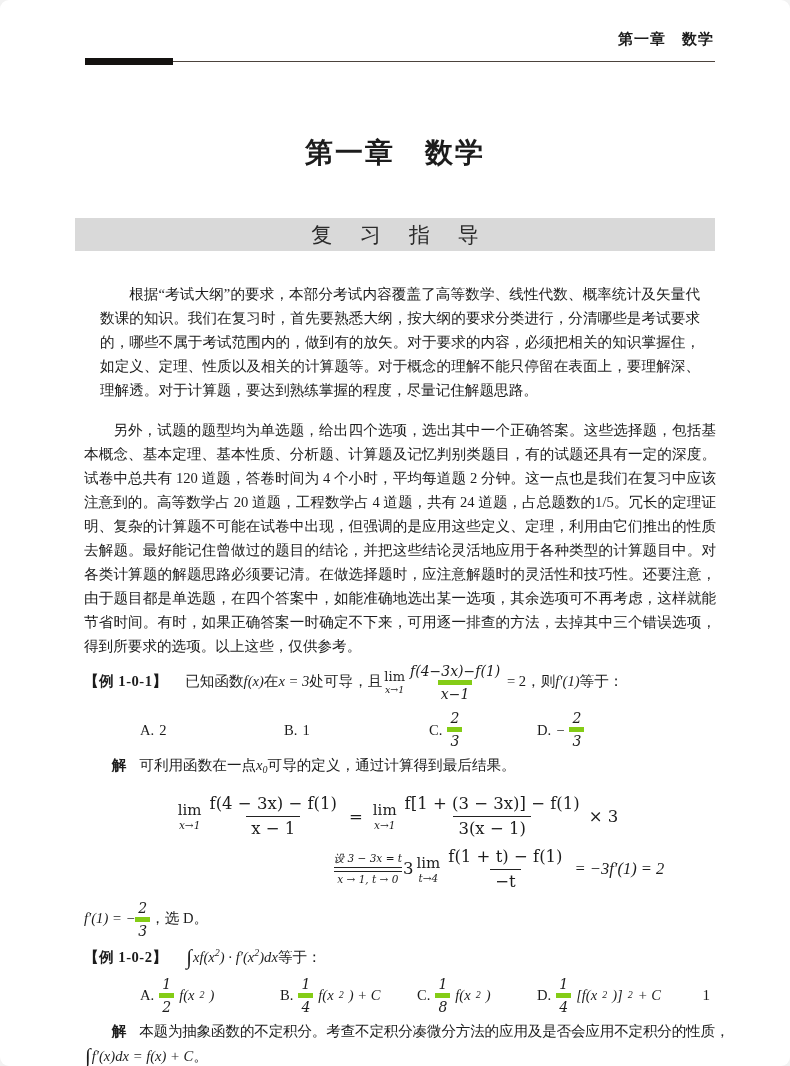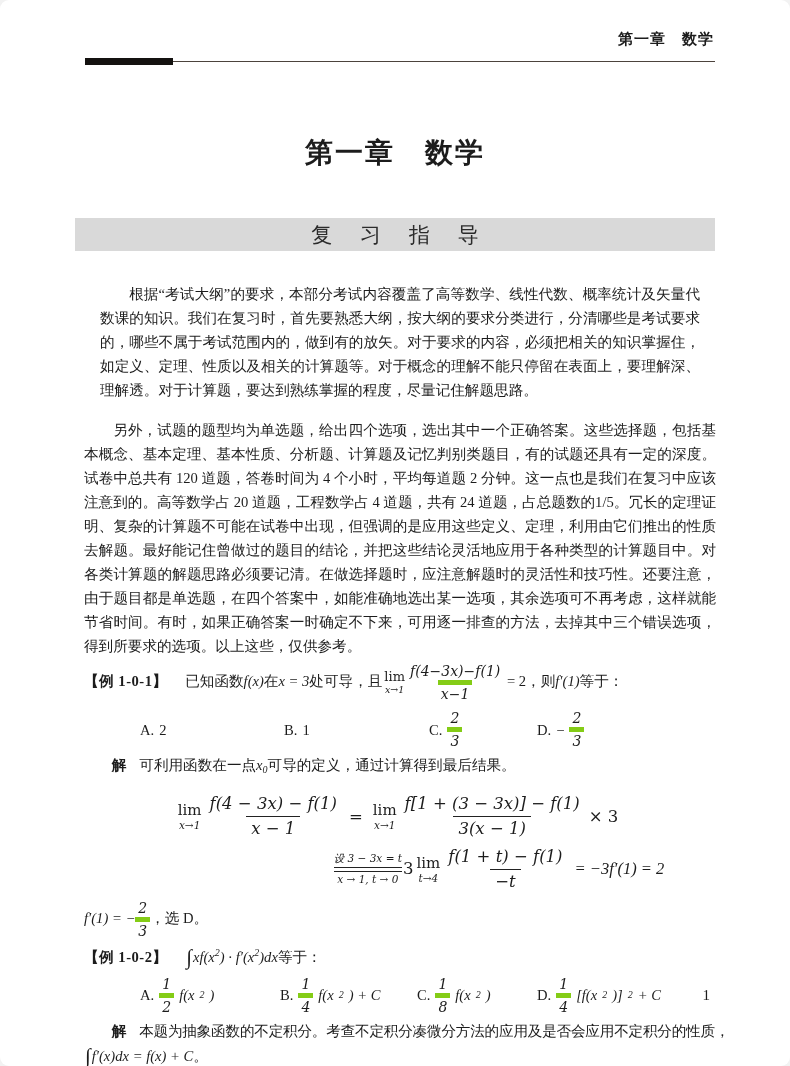--- a/index.html
+++ b/index.html
@@ -49,21 +49,21 @@
   
   .sol{margin:4px 0 0;text-indent:1.9em;}
   .sol-label{font-weight:bold;font-family:"Liberation Sans","DejaVu Sans",sans-serif;margin-right:13px;}
   
   .disp{display:flex;justify-content:center;align-items:center;margin:12px 0 4px;
     font-size:16.5px;line-height:1.2;font-family:"DejaVu Serif",serif;}
   .disp .math{font-style:italic;}
   .dlim{display:inline-flex;flex-direction:column;align-items:center;line-height:1;margin:0 3px;}
   .dlim .w{font-style:normal;font-size:15px;}
   .dlim .s{font-style:italic;font-size:10.5px;margin-top:2px;}
-  .dfrac{display:inline-flex;flex-direction:column;align-items:center;font-style:italic;line-height:1.2;}
+  .dfrac{display:inline-flex;flex-direction:column;align-items:center;line-height:1.2;}
   .dfrac .n{padding:0 5px 2px;}
   .dfrac .d{border-top:1.2px solid #222;padding:2px 5px 0;}
   .op{font-style:normal;margin:0 7px;}
   .eq2{justify-content:center;padding-left:198px;margin-top:8px;}
   .anneq{display:inline-flex;flex-direction:column;align-items:center;font-size:10.5px;
     line-height:1.3;font-style:italic;margin-right:1px;}
   .annbar{align-self:stretch;height:3px;border-top:1.3px solid #222;border-bottom:1.3px solid #222;margin:1px 0;}
   .coef{font-style:normal;}
   .concl{margin-top:8px;line-height:26px;}
   .sol2-line2{margin:0;line-height:26px;}

